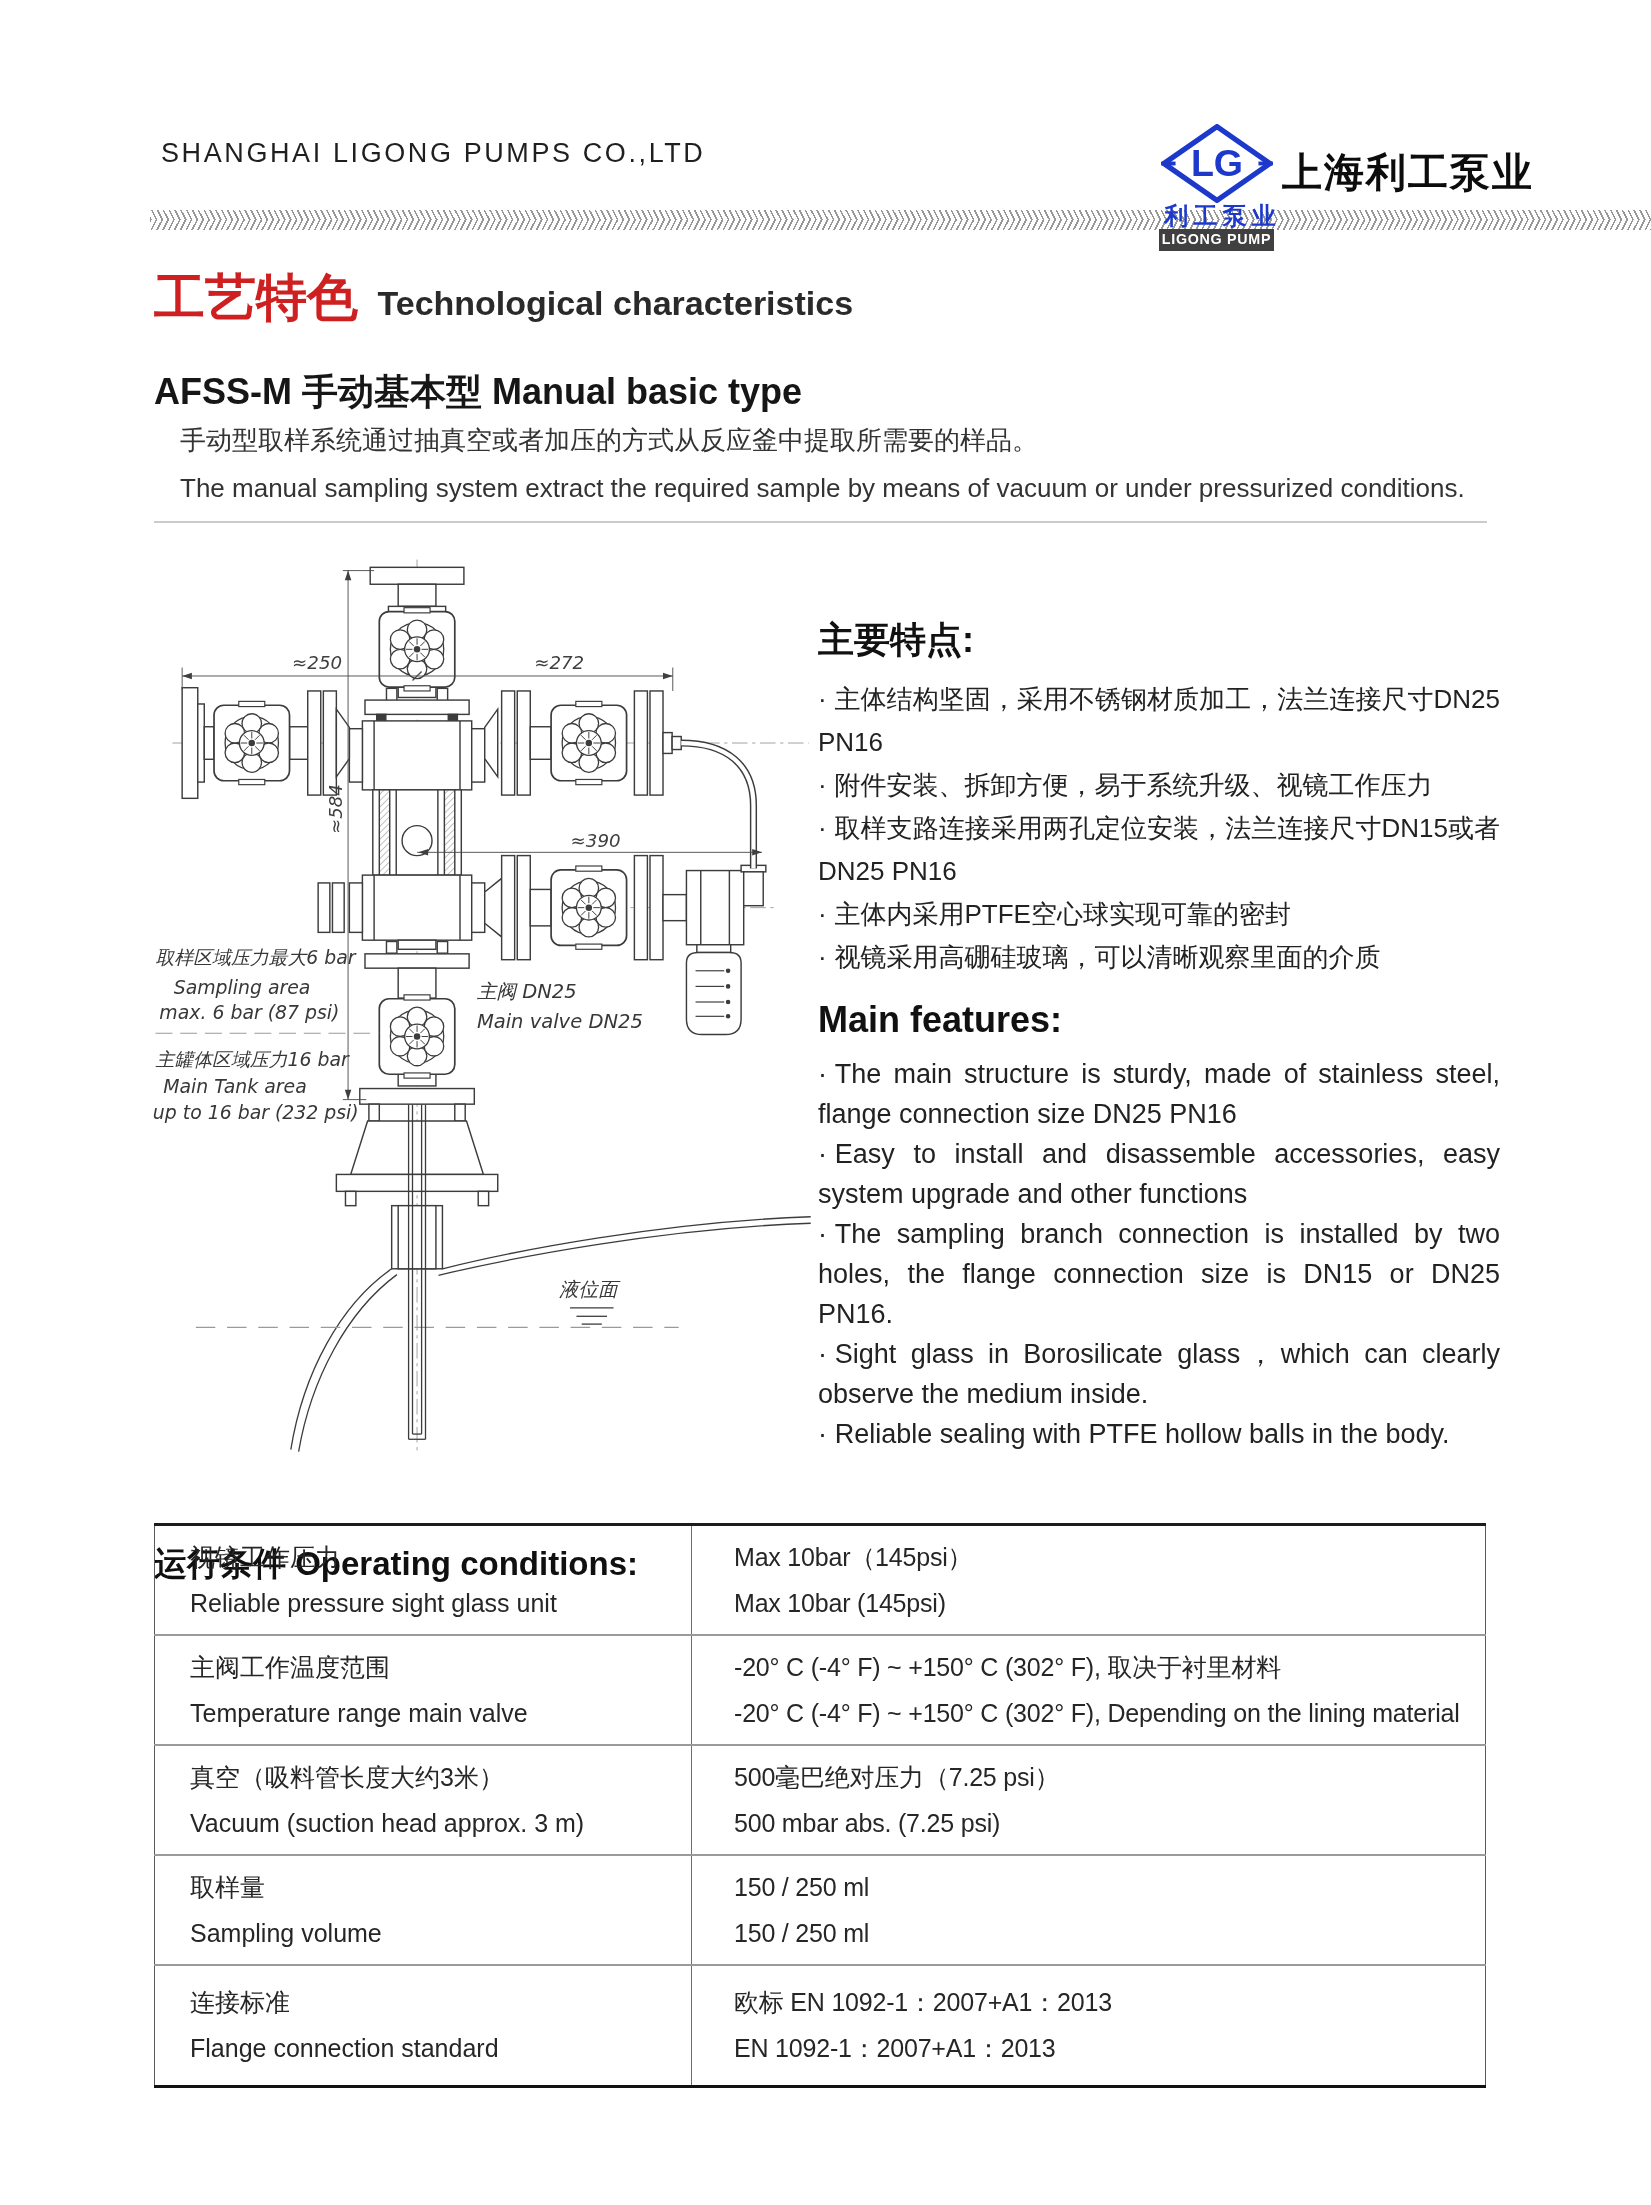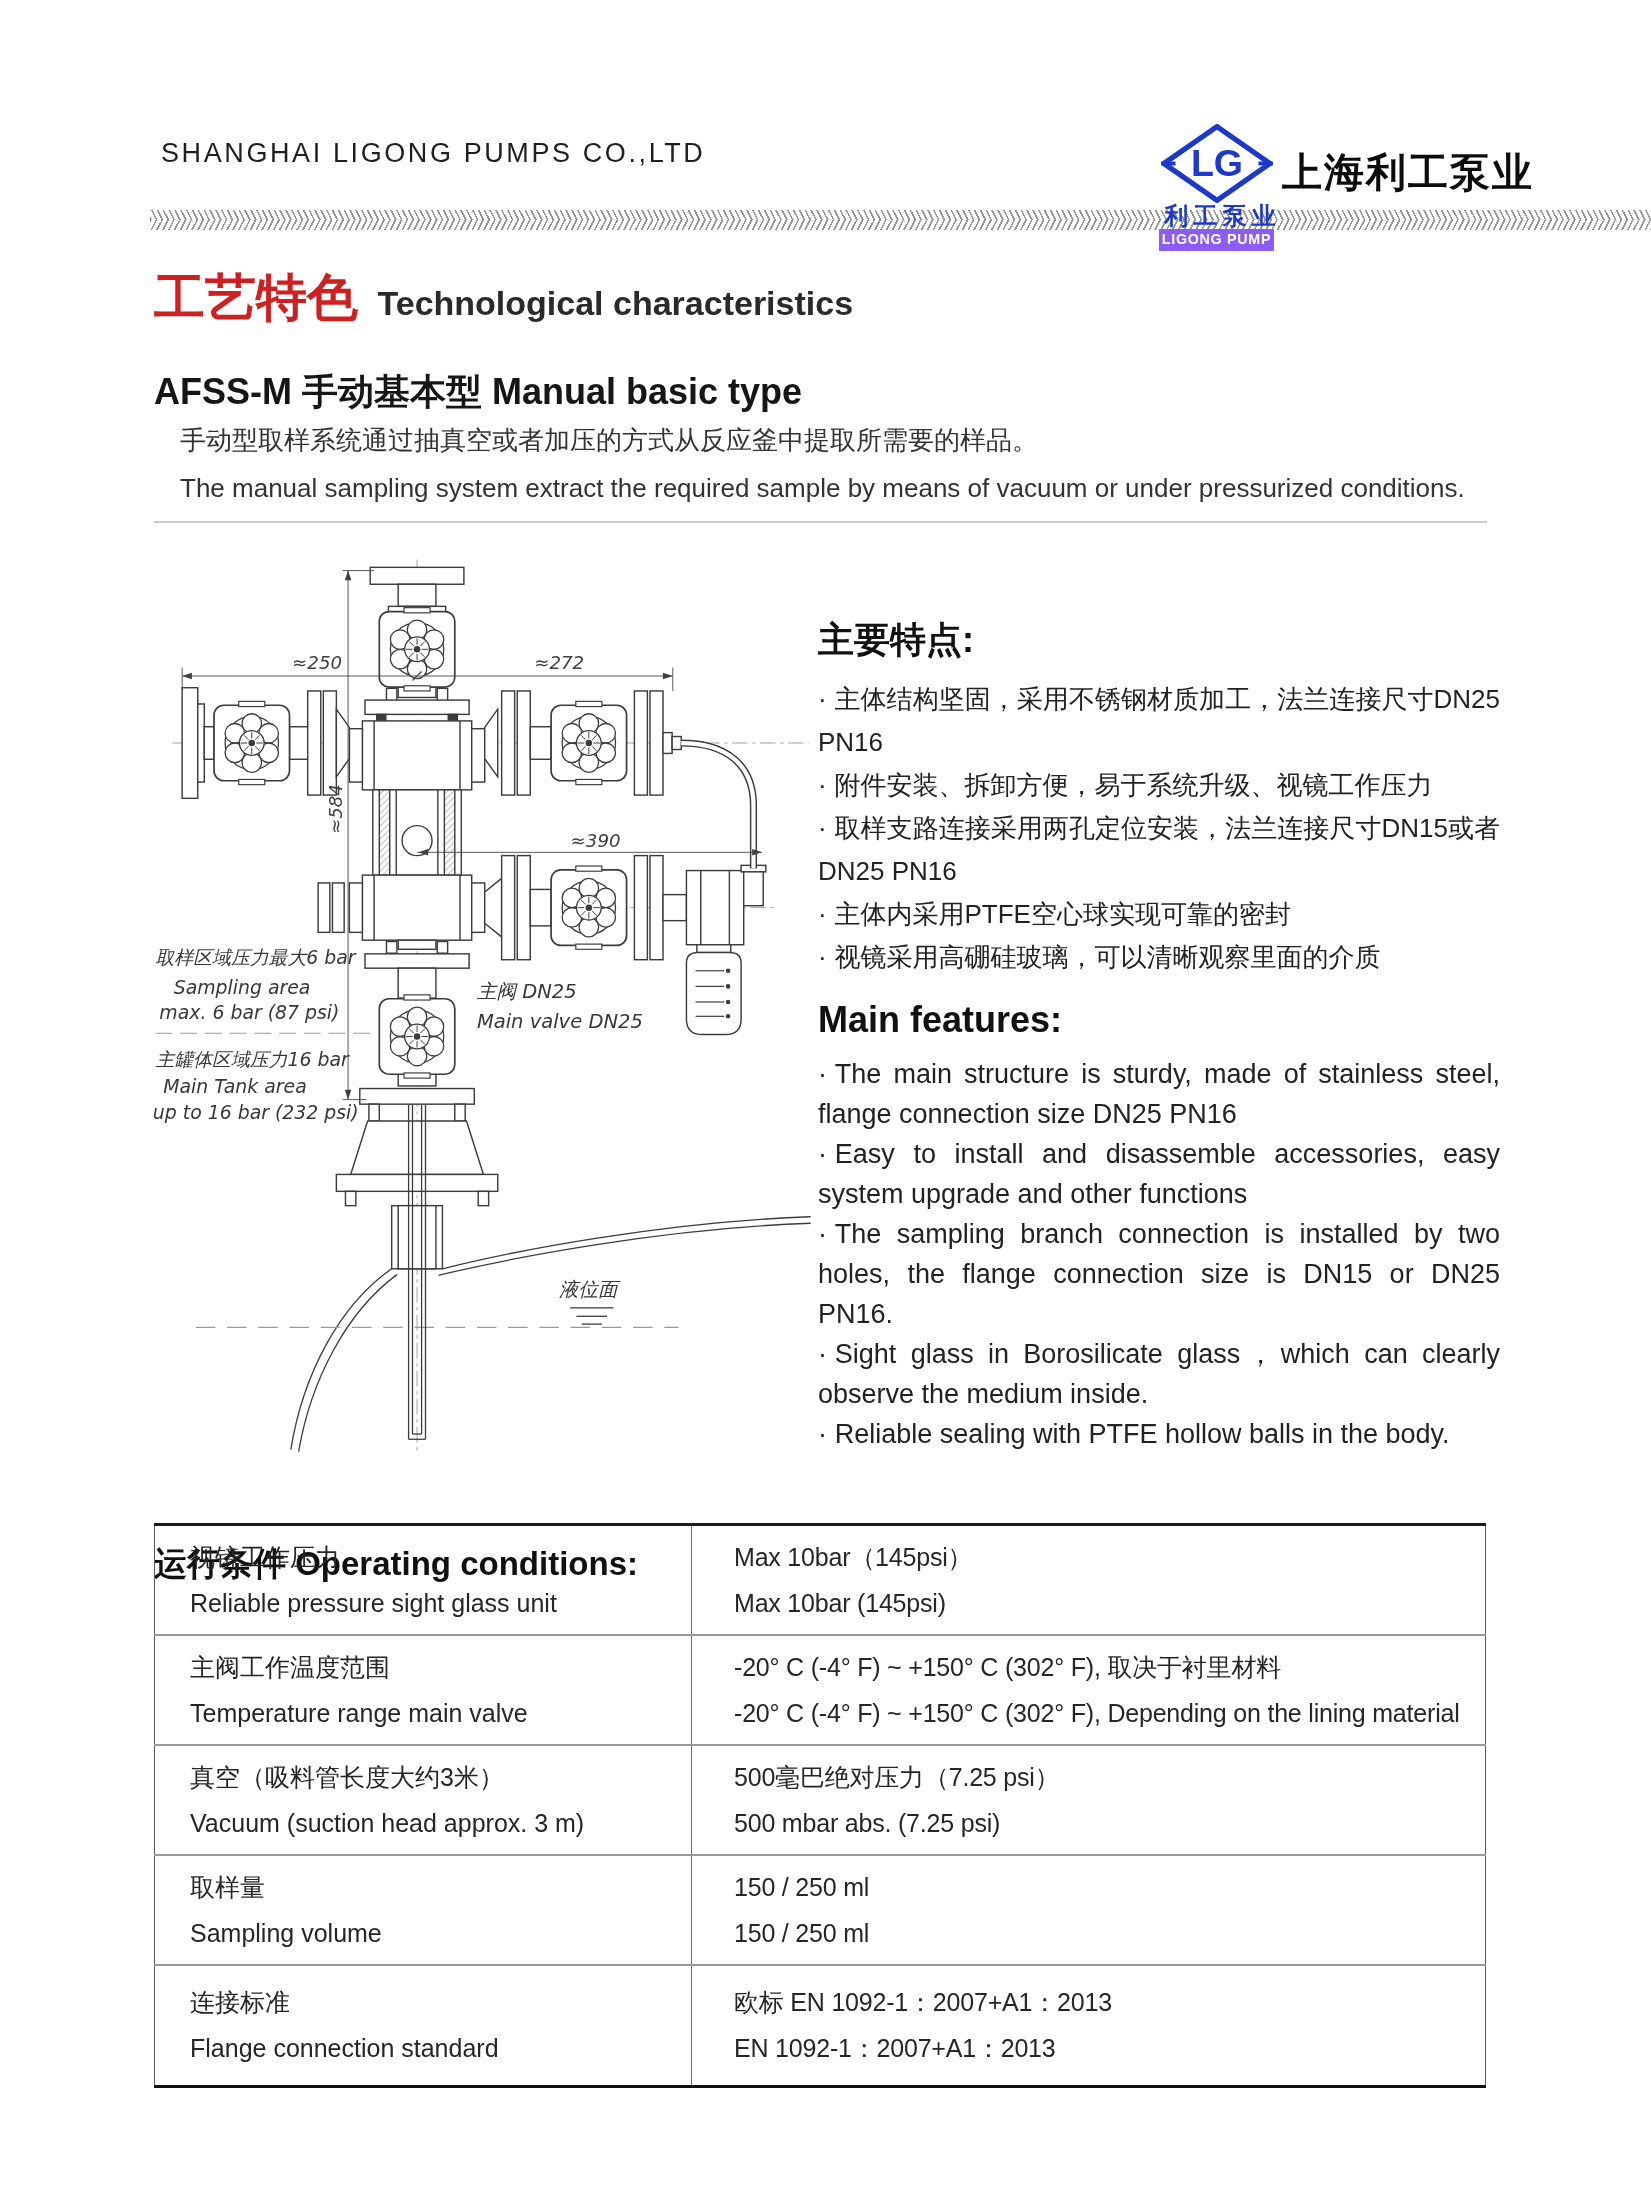--- a/index.html
+++ b/index.html
@@ -12,21 +12,21 @@
 
   
   .company{left:161px;top:138px;font-size:27px;letter-spacing:2.6px;color:#1f1f1f;}
   .zigzag{left:150px;top:210px;width:1502px;height:19.5px;}
   .zigzag::before,.zigzag::after{content:"";position:absolute;left:0;width:100%;height:50%;}
   .zigzag::before{top:0;background:repeating-linear-gradient(63deg,#979797 0 1.6px,transparent 1.6px 5.2px);}
   .zigzag::after{bottom:0;background:repeating-linear-gradient(-63deg,#979797 0 1.6px,transparent 1.6px 5.2px);}
   .logo-svg{left:1161px;top:124px;width:112px;height:79px;}
   .logo-cn{left:1159px;top:200px;width:115px;font-size:24px;font-weight:bold;color:#1c39cc;
            letter-spacing:5.2px;text-indent:5.2px;text-align:center;white-space:nowrap;}
-  .logo-en{left:1159px;top:229px;width:115px;height:21.5px;background:#8b5cf6;color:#fff;
+  .logo-en{left:1159px;top:229px;width:115px;height:21.5px;background:#404040;color:#fff;
            font-size:14.3px;font-weight:bold;letter-spacing:0.7px;line-height:21.5px;text-align:center;}
   .brand{left:1282px;top:145px;font-size:40px;font-weight:bold;color:#0c0c0c;letter-spacing:2px;}
 
   
   .titlebar{left:154px;top:264px;white-space:nowrap;}
   .t-cn{font-size:51px;font-weight:bold;color:#ce2020;}
   .t-en{font-size:34px;font-weight:600;color:#2a2a2a;margin-left:19.5px;}
   .subtitle{left:154px;top:368px;font-size:36px;font-weight:bold;color:#161616;}
   .intro-cn{left:180px;top:423px;font-size:26px;color:#333;}
   .intro-en{left:180px;top:473px;font-size:26px;color:#333;}

